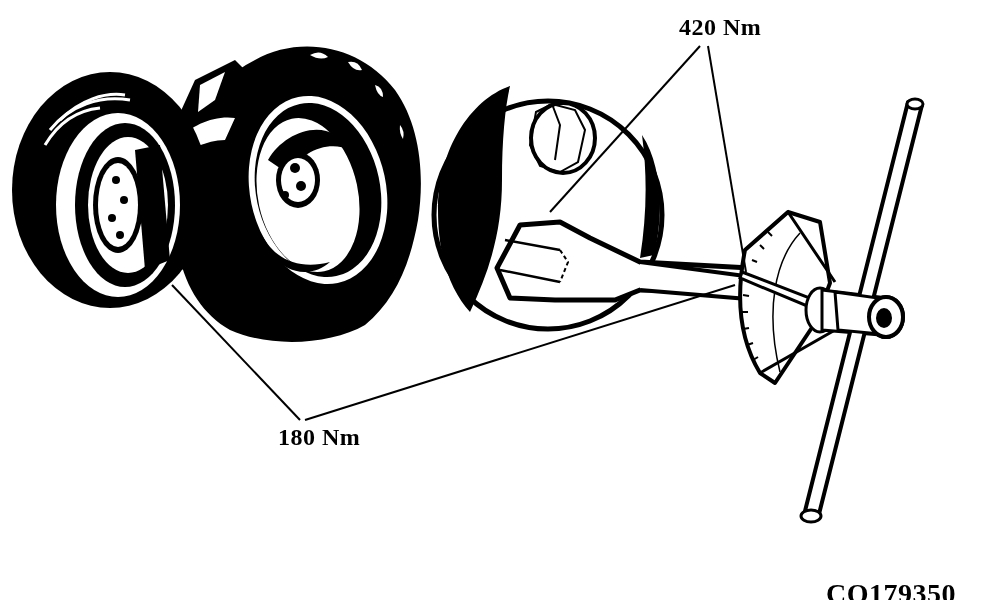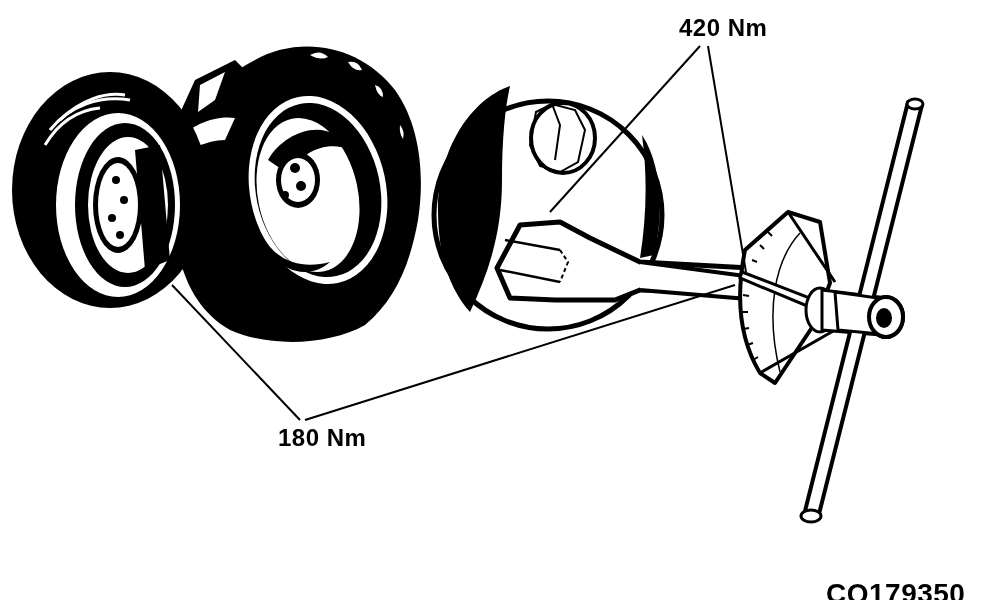--- a/index.html
+++ b/index.html
@@ -1,19 +1,19 @@
 <!DOCTYPE html>
 <html><head>
 <meta charset="utf-8">
 <style>
   html, body { margin: 0; padding: 0; background: #ffffff; }
   body { width: 1000px; height: 600px; position: relative; overflow: hidden;
          font-family: "Liberation Sans", sans-serif; }
   #art { position: absolute; left: 0; top: 0; width: 1000px; height: 600px; }
-  .label { position: absolute; font-family: Liberation Sans, sans-serif;
+  .label { position: absolute; font-family: Liberation Serif, serif;
            font-weight: bold; font-size: 24px; color: #000; white-space: nowrap;
            letter-spacing: 0.5px; }
   #lbl-420 { left: 679px; top: 14px; }
   #lbl-180 { left: 278px; top: 424px; }
   #lbl-code { left: 826px; top: 578px; font-size: 28px; }
 </style>
 </head>
 <body>
 
 <svg id="art" viewBox="0 0 1000 600" xmlns="http://www.w3.org/2000/svg">

